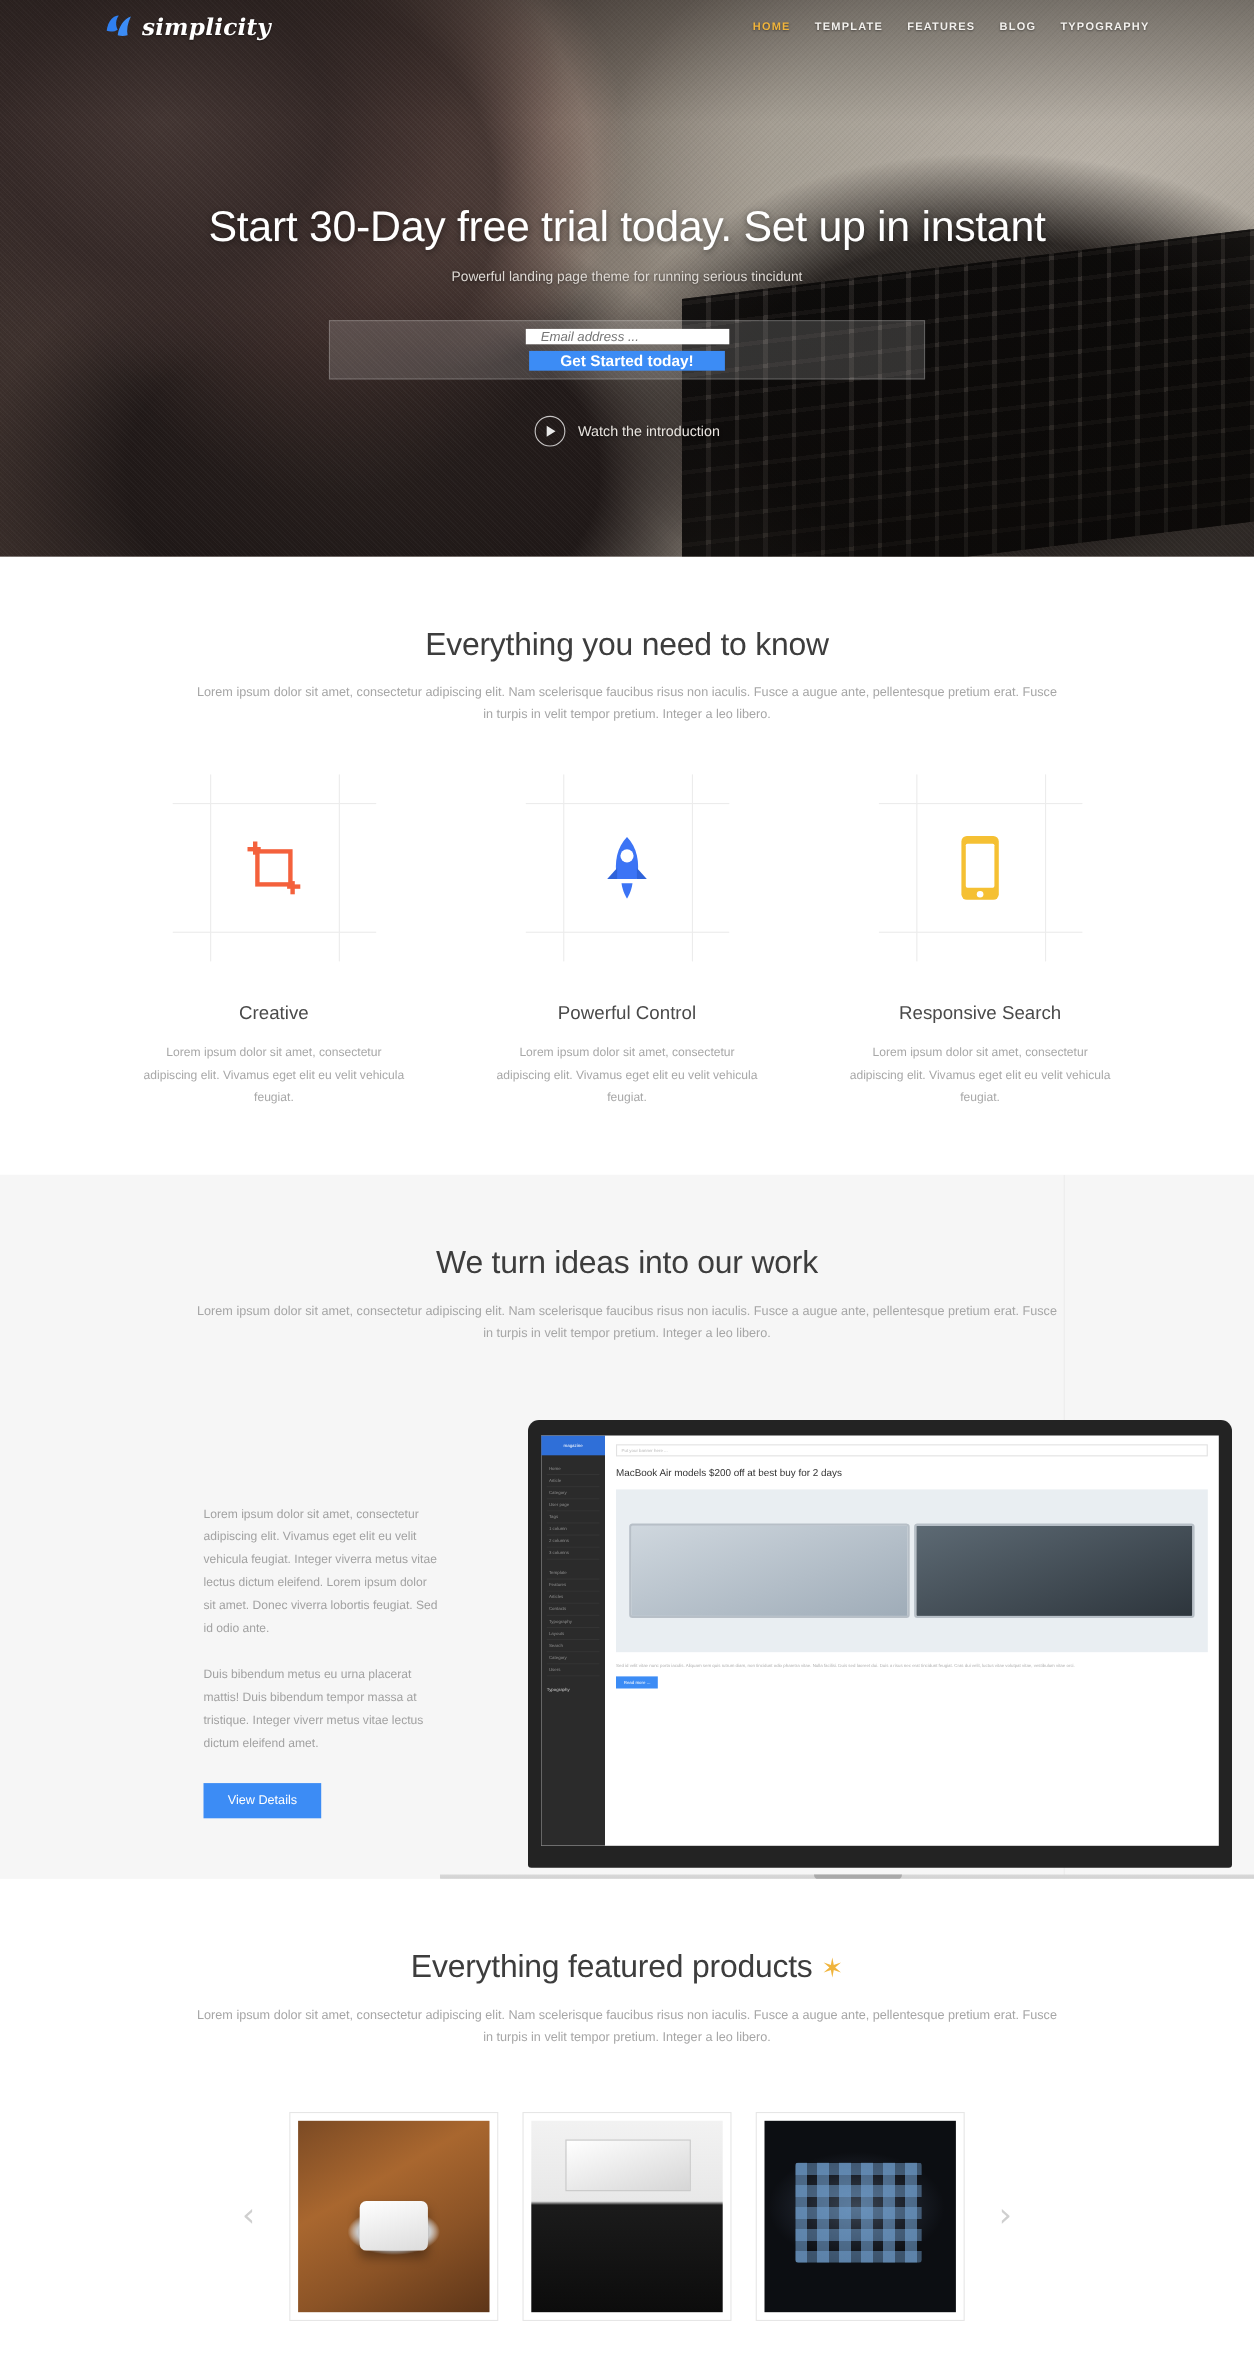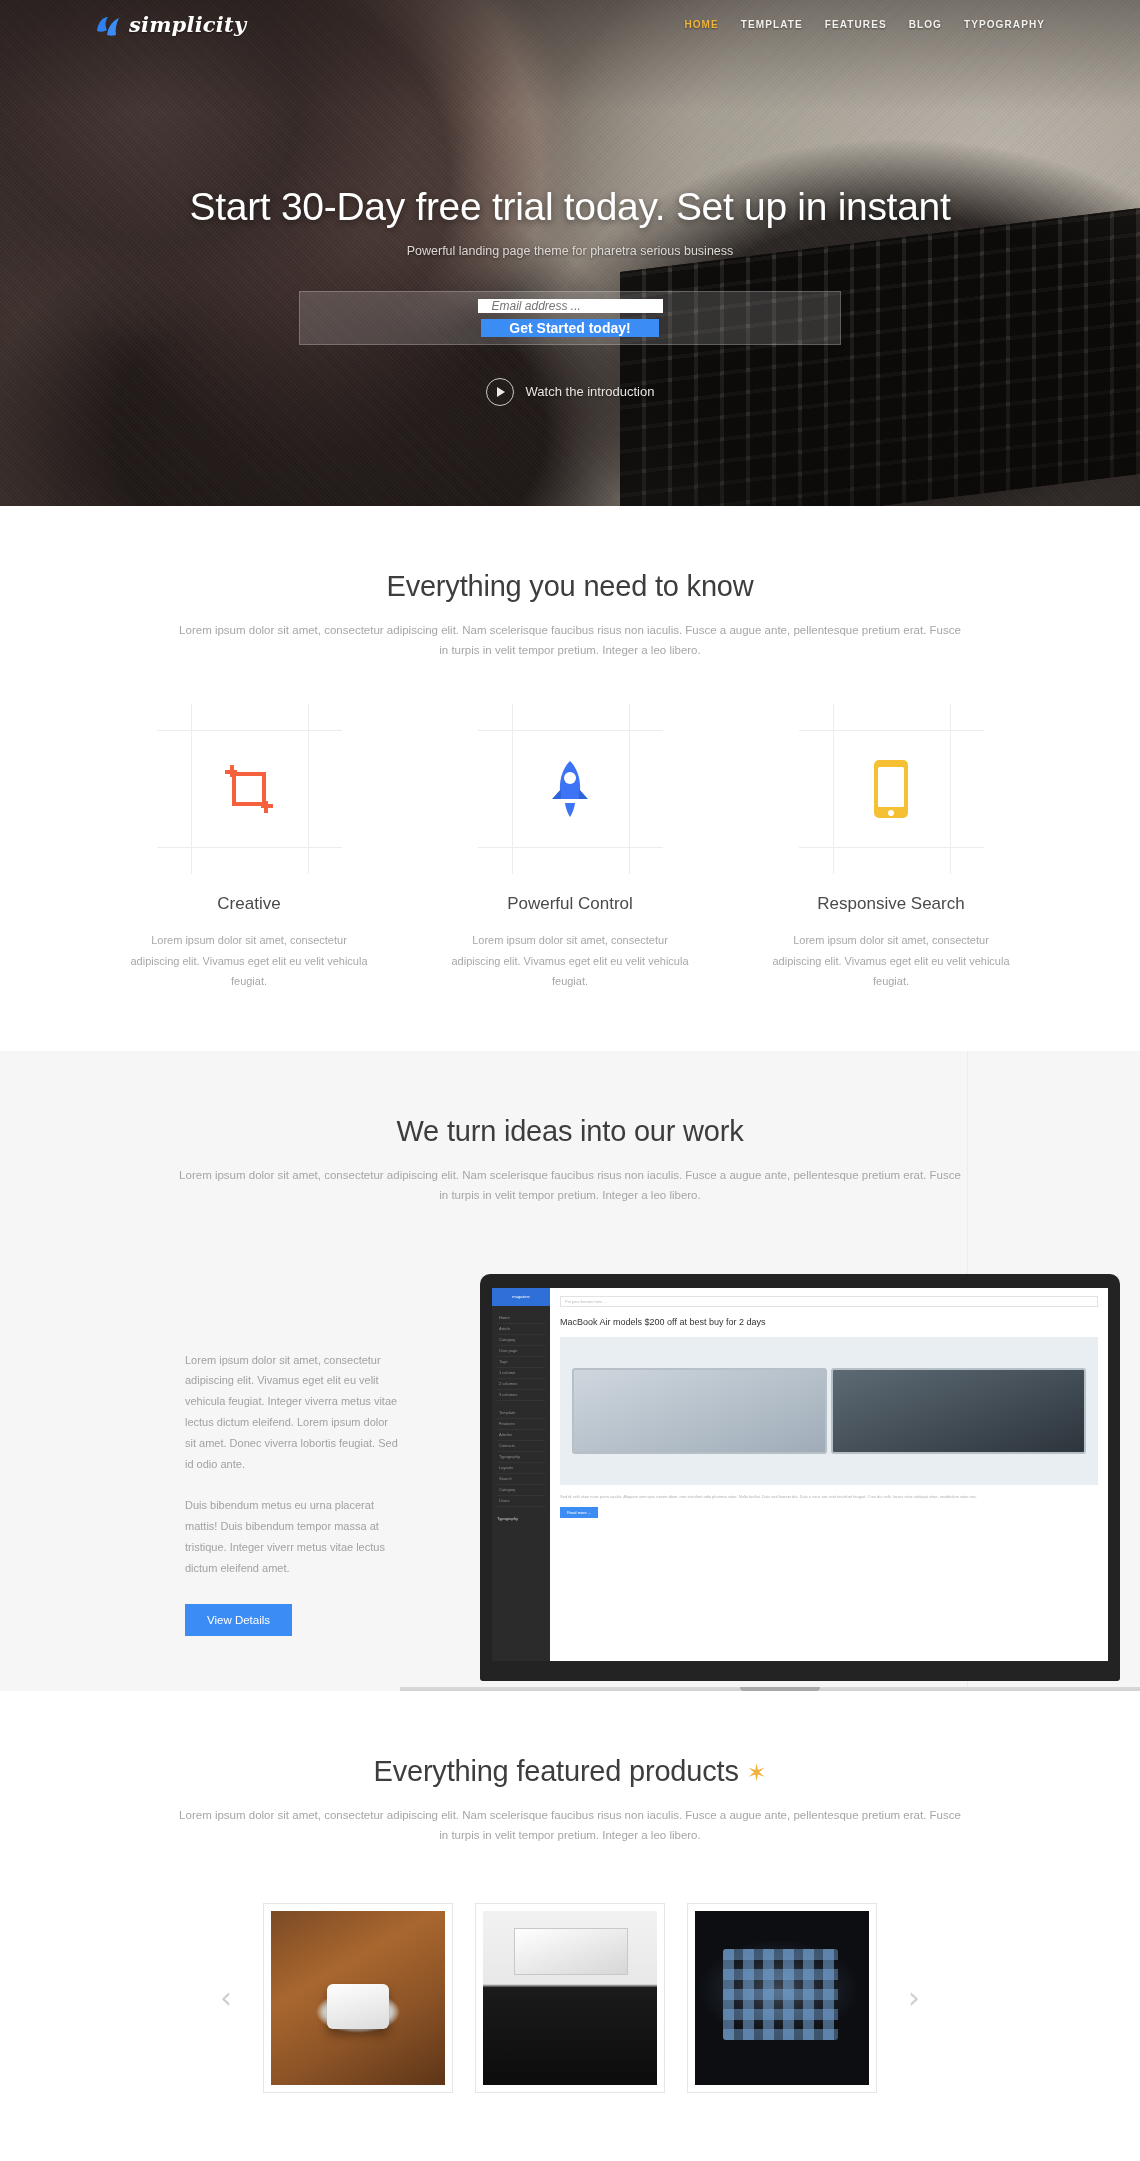--- a/index.html
+++ b/index.html
@@ -51,21 +51,21 @@
     transform:skewY(-7deg);
     opacity:.92;
   }
 
   .topbar {
     position:relative; z-index:6;
     width:1140px; height:48px;
     display:flex; align-items:center;
     padding:0 95px;
   }
-  .logo { display:flex; align-items:flex-end; gap:8px; }
+  .logo { display:flex; align-items:flex-start; gap:8px; }
   .logo-mark { width:26px; height:22px; flex:none; }
   .logo-text {
     color:#fff; font-family:"DejaVu Serif", serif;
     font-style:italic; font-size:21px; font-weight:700;
     letter-spacing:.2px;
     text-shadow:0 1px 2px rgba(0,0,0,.4);
   }
   .nav { margin-left:auto; display:flex; align-items:center; gap:22px; }
   .nav a {
     color:#f3f1ee; text-decoration:none;
@@ -159,21 +159,21 @@
   .ficon-wrap:before { left:34px; top:0; width:1px; height:170px;
     box-shadow:117px 0 0 0 #ececec; }
   .ficon-wrap:after  { left:0; top:26px; width:185px; height:1px;
     box-shadow:0 117px 0 0 #ececec; }
   .ficon {
     position:absolute; left:0; right:0; top:50%;
     transform:translateY(-50%);
     display:flex; justify-content:center;
   }
   .fcard-title {
-    margin-top:20px; font-size:17px; font-weight:400; color:#4a4a4a;
+    margin-top:37px; font-size:17px; font-weight:400; color:#4a4a4a;
   }
   .fcard-text {
     margin-top:16px; font-size:11px; line-height:1.85; color:#a8a8a8;
     padding:0 6px;
   }
 
   
   .portfolio { display:flex; padding-top:58px; position:relative; }
   .pf-left { width:400px; padding-left:185px; padding-top:66px; }
   .pf-title {
@@ -318,21 +318,21 @@
         <a href="#" class="active">HOME</a>
         <a href="#">TEMPLATE</a>
         <a href="#">FEATURES</a>
         <a href="#">BLOG</a>
         <a href="#">TYPOGRAPHY</a>
       </nav>
     </div>
 
     <div class="hero-body">
       <h1 class="hero-title">Start 30-Day free trial today. Set up in instant</h1>
-      <p class="hero-sub">Powerful landing page theme for pharetra serious business</p>
+      <p class="hero-sub">Powerful landing page theme for running serious tincidunt</p>
 
       <form class="hero-form">
         <input type="text" placeholder="Email address ..." style="">
         <button type="submit">Get Started today!</button>
       </form>
 
       <div class="watch">
         <span class="play-circle">
             <span class="play-tri"></span>
           </span>

